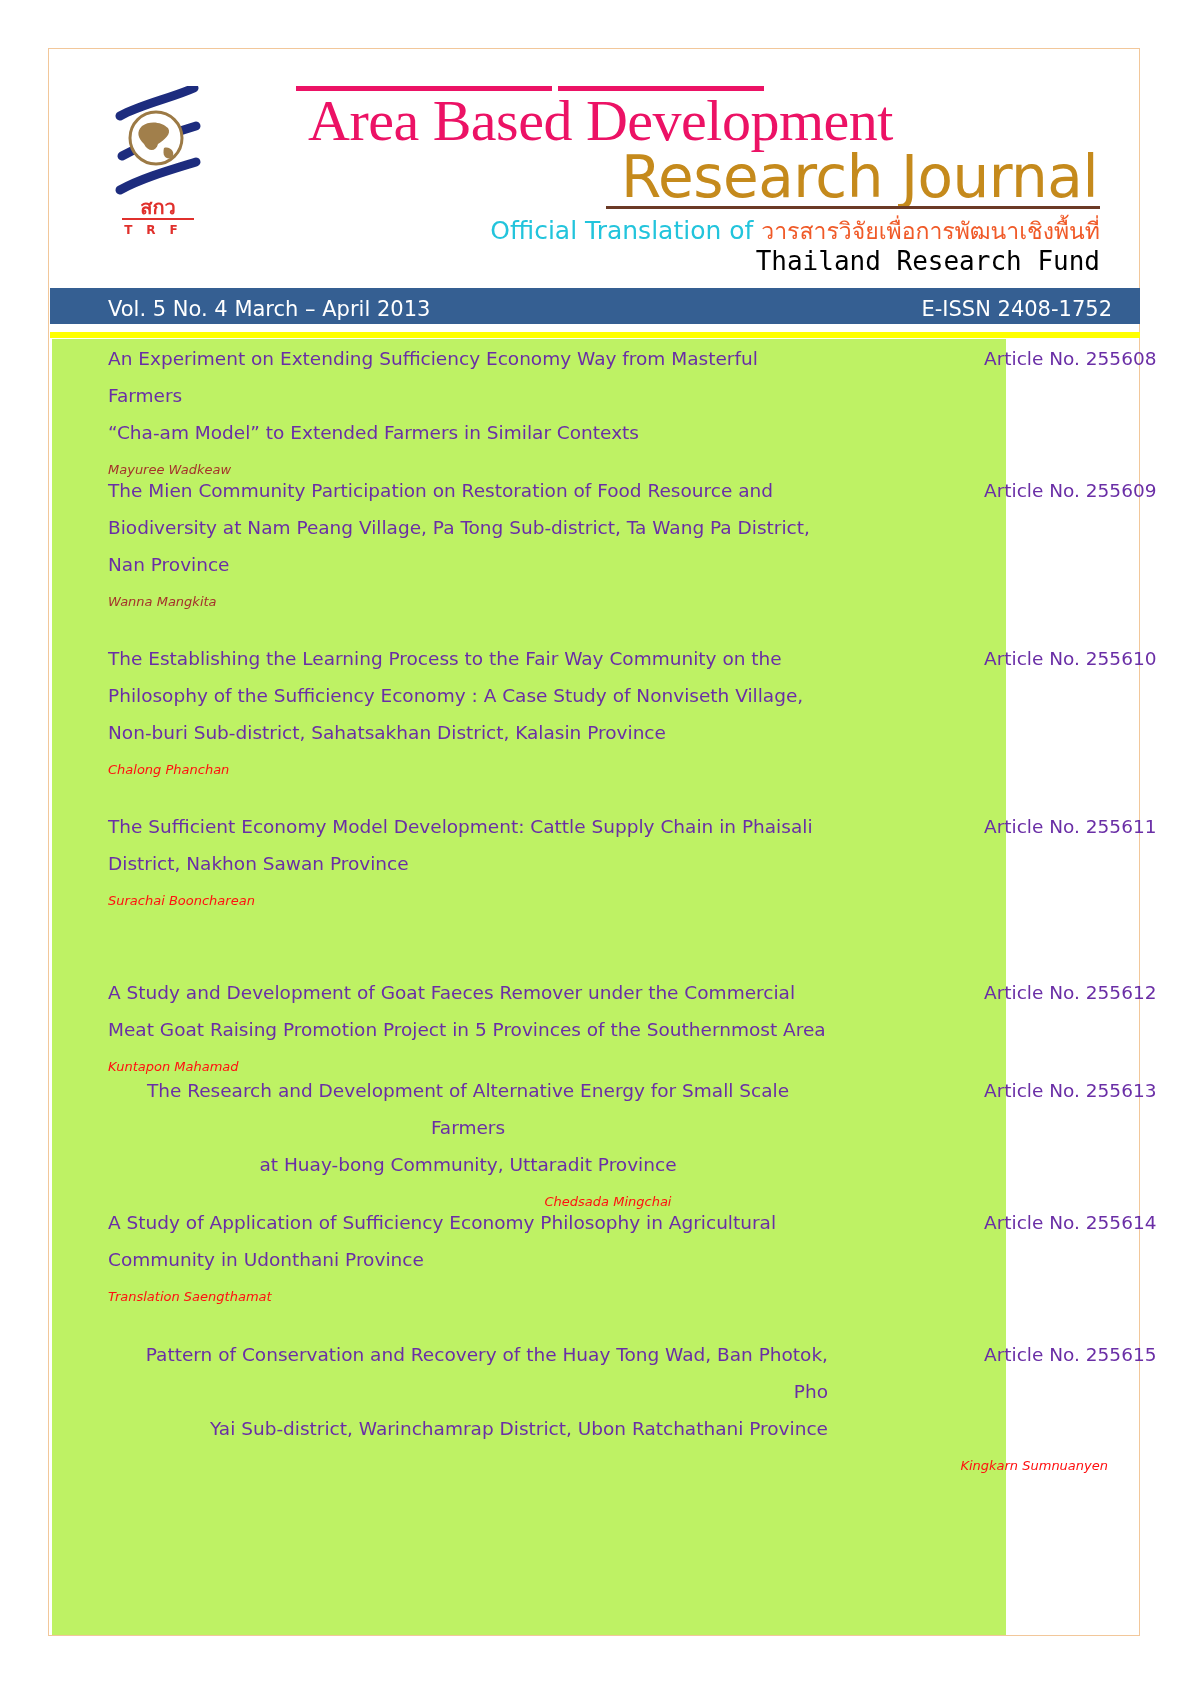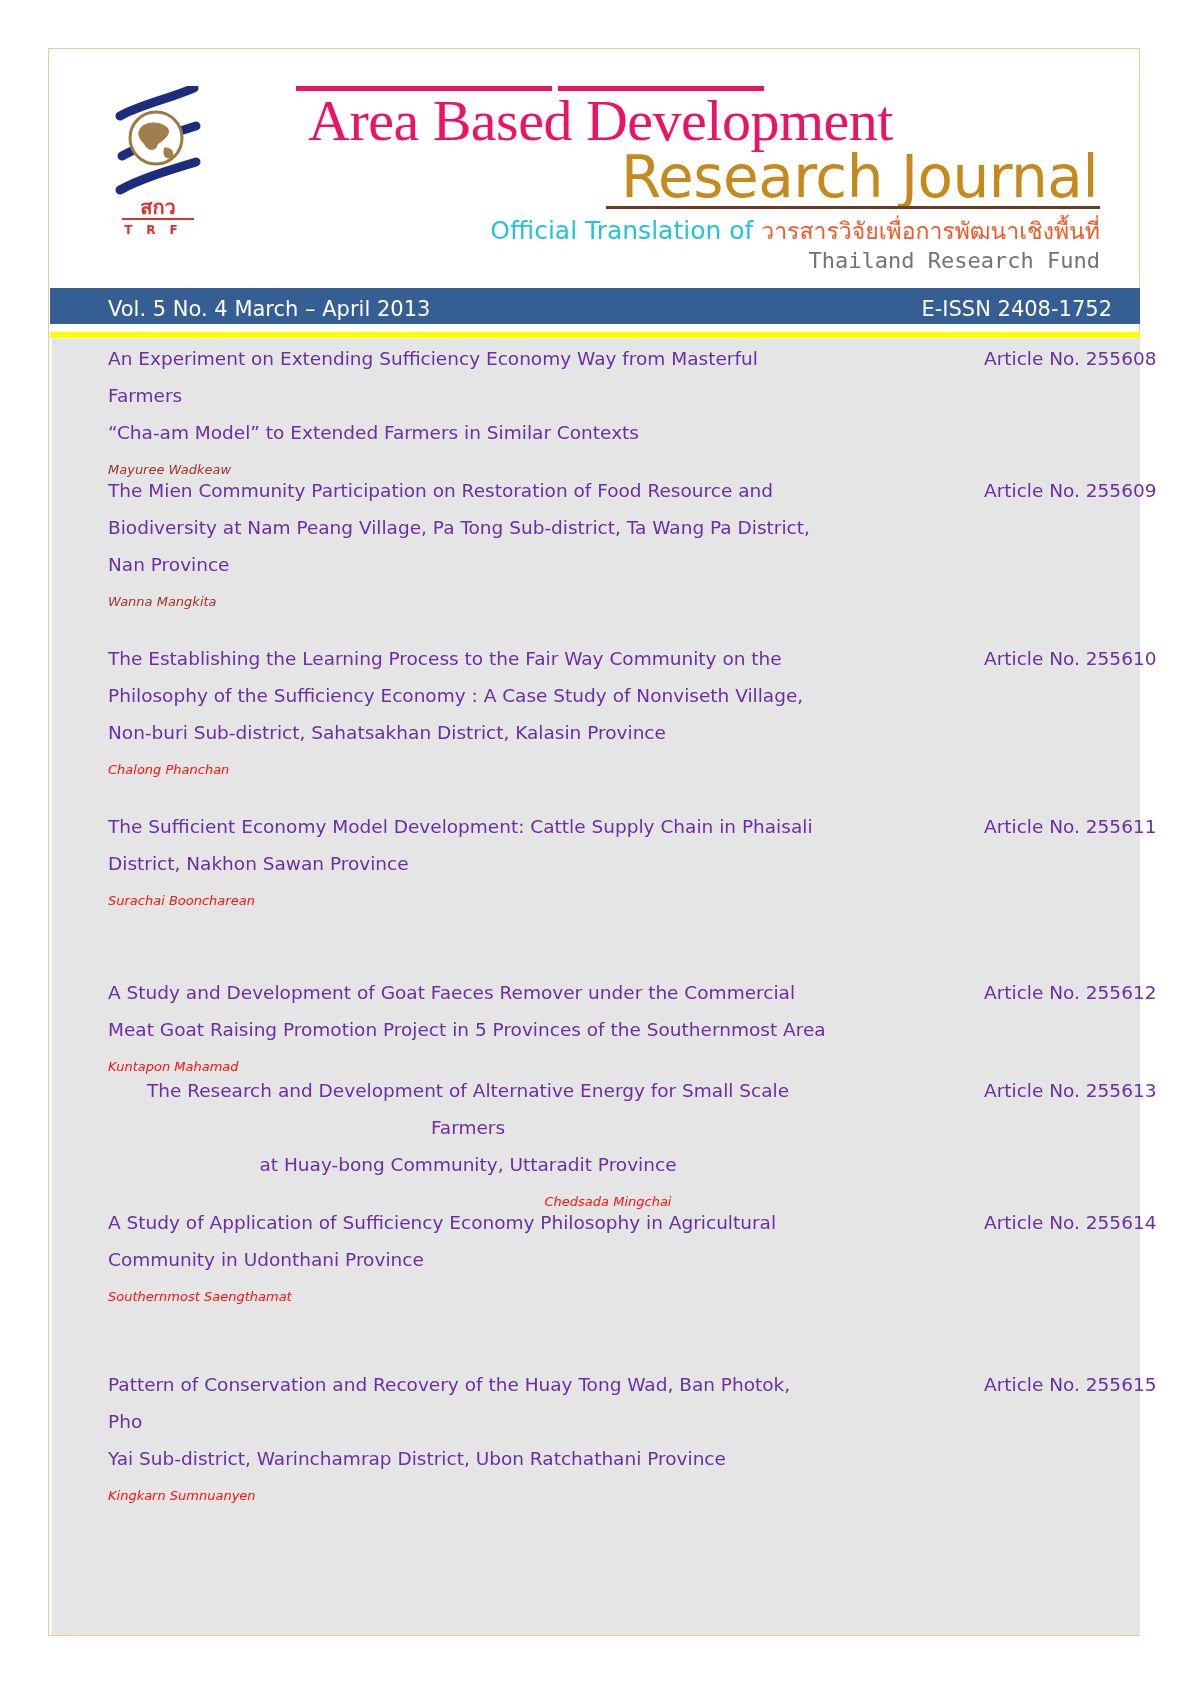--- a/index.html
+++ b/index.html
@@ -32,39 +32,39 @@
     position: absolute; left: 606px; top: 206px; width: 494px; height: 3px; background: #6b3a26;
   }
   .subtitle {
     position: absolute; right: 91px; top: 216px; white-space: nowrap;
     font-size: 25px; line-height: 30px;
   }
   .subtitle .en { color: #22c4dc; }
   .subtitle .th { color: #f05a28; font-size: 23px; }
   .fund {
     position: absolute; right: 91px; top: 247px;
-    font-family: "DejaVu Sans Mono", monospace; font-size: 22px; line-height: 28px;
-    color: #737373; white-space: nowrap;
+    font-family: "DejaVu Sans Mono", monospace; font-size: 26px; line-height: 28px;
+    color: #000000; white-space: nowrap;
   }
 
   
   .issue-bar {
     position: absolute; left: 50px; top: 288px; width: 1090px; height: 36px;
     background: #355f92; color: #ffffff;
   }
   .issue-bar .left { position: absolute; left: 58px; top: 9px; font-size: 21px; }
   .issue-bar .right { position: absolute; right: 28px; top: 9px; font-size: 21px; }
   .yellow-rule {
     position: absolute; left: 50px; top: 332px; width: 1090px; height: 6px; background: #ffff00;
   }
 
   
   .contents {
-    position: absolute; left: 52px; top: 339px; width: 1088px; height: 1296px;
-    background: #e5e5e5;
+    position: absolute; left: 52px; top: 339px; width: 954px; height: 1296px;
+    background: #bef264;
   }
 
   .article { position: absolute; left: 56px; width: 1000px; }
   .article .title {
     width: 720px; color: #6a2ea6; font-size: 18.5px; line-height: 37px;
   }
   .article .author {
     color: #ff1010; font-style: italic; font-size: 13px; line-height: 37px;
   }
   .article .author.dark { color: #a4322b; }
@@ -165,25 +165,25 @@
     </div>
     <div class="author">Chedsada Mingchai</div>
     <div class="artno">Article No. 255613</div>
   </div>
 
   <div class="article" style="top:865px;">
     <div class="title">
       <div>A Study of Application of Sufficiency Economy Philosophy in Agricultural</div>
       <div>Community in Udonthani Province</div>
     </div>
-    <div class="author">Southernmost Saengthamat</div>
+    <div class="author">Translation Saengthamat</div>
     <div class="artno">Article No. 255614</div>
   </div>
 
-  <div class="article" style="top:1027px;">
+  <div class="article" style="top:997px;text-align:right;">
     <div class="title">
       <div>Pattern of Conservation and Recovery of the Huay Tong Wad, Ban Photok, Pho</div>
       <div>Yai Sub-district, Warinchamrap District, Ubon Ratchathani Province</div>
     </div>
     <div class="author">Kingkarn Sumnuanyen</div>
     <div class="artno">Article No. 255615</div>
   </div>
 
 </div>
 

